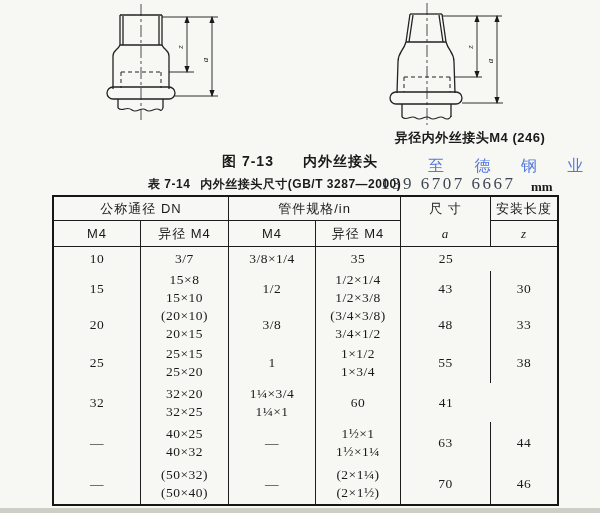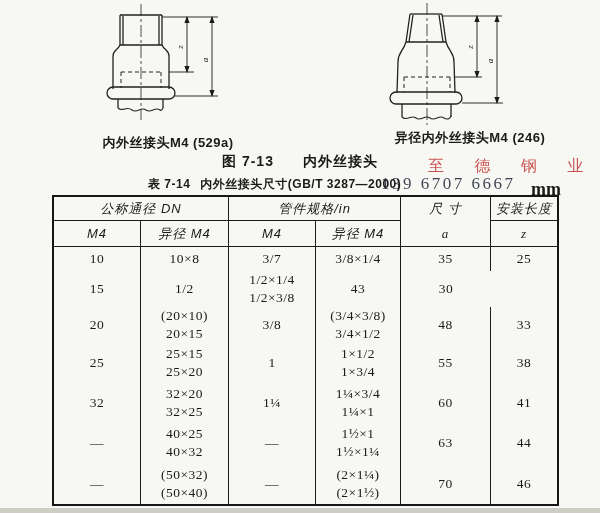--- a/index.html
+++ b/index.html
@@ -19,34 +19,34 @@
   svg{display:block;}
 
   
   .caption{position:absolute;font-weight:700;font-size:13px;letter-spacing:.5px;white-space:nowrap;}
   #cap-left{left:80px;top:134px;width:176px;text-align:center;}
   #cap-right{left:372px;top:129px;width:196px;text-align:center;}
   .fig-title{position:absolute;left:0;right:0;top:153px;text-align:center;font-weight:700;font-size:14px;letter-spacing:1px;}
   .fig-title .gap{margin-left:29px;}
   .tab-title{position:absolute;left:148px;top:176px;font-weight:700;font-size:12px;letter-spacing:.5px;white-space:nowrap;}
   .tab-title .gap2{margin-left:10px;}
-  .unit{position:absolute;left:531px;top:179px;font-weight:700;font-size:18px;font-family:"Liberation Serif",serif;}
+  .unit{position:absolute;left:531px;top:179px;font-weight:700;font-size:13px;font-family:"Liberation Serif",serif;}
 
   
-  .wm{position:absolute;color:#b91c1c;font-weight:400;pointer-events:none;}
+  .wm{position:absolute;color:#1d4ed8;font-weight:400;pointer-events:none;}
   #wm-company{left:428px;top:156px;font-size:16px;letter-spacing:13px;opacity:.75;white-space:nowrap;}
   #wm-phone{left:381px;top:174px;font-size:17px;letter-spacing:2.5px;opacity:.8;color:#0f172a;white-space:nowrap;font-family:"Liberation Serif",serif;}
 
   
   .dtable{
     position:absolute;left:52px;top:195px;width:503px;height:307px;
     border:2px solid #161616;background:transparent;box-sizing:content-box;
   }
   .thead{display:grid;grid-template-columns:87px 88px 87px 85px 90px 66px;grid-template-rows:24px 25px;}
-  .thead>div{display:flex;align-items:center;justify-content:center;font-size:13px;letter-spacing:1px;font-style:italic;}
+  .thead>div{display:flex;align-items:center;justify-content:center;font-size:13px;letter-spacing:1px;}
   .bR{border-right:1px solid #1c1c1c;}
   .bB{border-bottom:1px solid #1c1c1c;}
   .c-g1{grid-area:1/1/2/3;}
   .c-g2{grid-area:1/3/2/5;}
   .c-g3{grid-area:1/5/2/6;}
   .c-g4{grid-area:1/6/2/7;}
   .s1{grid-area:2/1;} .s2{grid-area:2/2;} .s3{grid-area:2/3;}
   .s4{grid-area:2/4;} .s5{grid-area:2/5;} .s6{grid-area:2/6;}
   .thead{border-bottom:1px solid #1c1c1c;}
   .it{font-family:"Liberation Serif",serif;font-style:italic;font-size:14px;letter-spacing:0;}
@@ -143,21 +143,20 @@
         <path d="M89,77 H116"></path>
         <path d="M96,103 H137"></path>
         <path d="M111,16 V77" marker-start="url(#arrB)" marker-end="url(#arrB)"></path>
         <path d="M131,16 V103" marker-start="url(#arrB)" marker-end="url(#arrB)"></path>
       </g>
       <text x="107" y="47" transform="rotate(-90 107 47)" font-size="9" font-style="italic" font-family="Liberation Serif, serif" fill="#1a1a1a" text-anchor="middle">z</text>
       <text x="127" y="61" transform="rotate(-90 127 61)" font-size="9" font-style="italic" font-family="Liberation Serif, serif" fill="#1a1a1a" text-anchor="middle">a</text>
     </svg>
   </div>
 
-  <div class="caption" id="cap-left">内外丝接头M4 (529a)</div>
   <div class="caption" id="cap-right">异径内外丝接头M4 (246)</div>
 
   <div class="fig-title">
     <span>图 7-13</span><span class="gap">内外丝接头</span>
   </div>
 
   <div class="wm" id="wm-company">至 德 钢 业</div>
   <div class="wm" id="wm-phone">139 6707 6667</div>
 
   <div class="tab-title">
@@ -178,39 +177,40 @@
       <div class="s5 bR it">a</div>
       <div class="s6 it">z</div>
     </div>
     <div class="tbody">
 
       <div class="trow">
         <div class="cell">
             <span class="ln">10</span>
           </div>
         <div class="cell">
-            <span class="ln">10×8</span>
-          </div>
-        <div class="cell">
             <span class="ln">3/7</span>
           </div>
         <div class="cell">
             <span class="ln">3/8×1/4</span>
           </div>
         <div class="cell">
             <span class="ln">35</span>
           </div>
         <div class="cell last">
             <span class="ln">25</span>
           </div>
       </div>
 
       <div class="trow">
         <div class="cell">
             <span class="ln">15</span>
+          </div>
+        <div class="cell">
+            <span class="ln">15×8</span>
+            <span class="ln">15×10</span>
           </div>
         <div class="cell">
             <span class="ln">1/2</span>
           </div>
         <div class="cell">
             <span class="ln">1/2×1/4</span>
             <span class="ln">1/2×3/8</span>
           </div>
         <div class="cell">
             <span class="ln">43</span>
@@ -268,23 +268,20 @@
 
       <div class="trow">
         <div class="cell">
             <span class="ln">32</span>
           </div>
         <div class="cell">
             <span class="ln">32×20</span>
             <span class="ln">32×25</span>
           </div>
         <div class="cell">
-            <span class="ln">1¼</span>
-          </div>
-        <div class="cell">
             <span class="ln">1¼×3/4</span>
             <span class="ln">1¼×1</span>
           </div>
         <div class="cell">
             <span class="ln">60</span>
           </div>
         <div class="cell last">
             <span class="ln">41</span>
           </div>
       </div>

